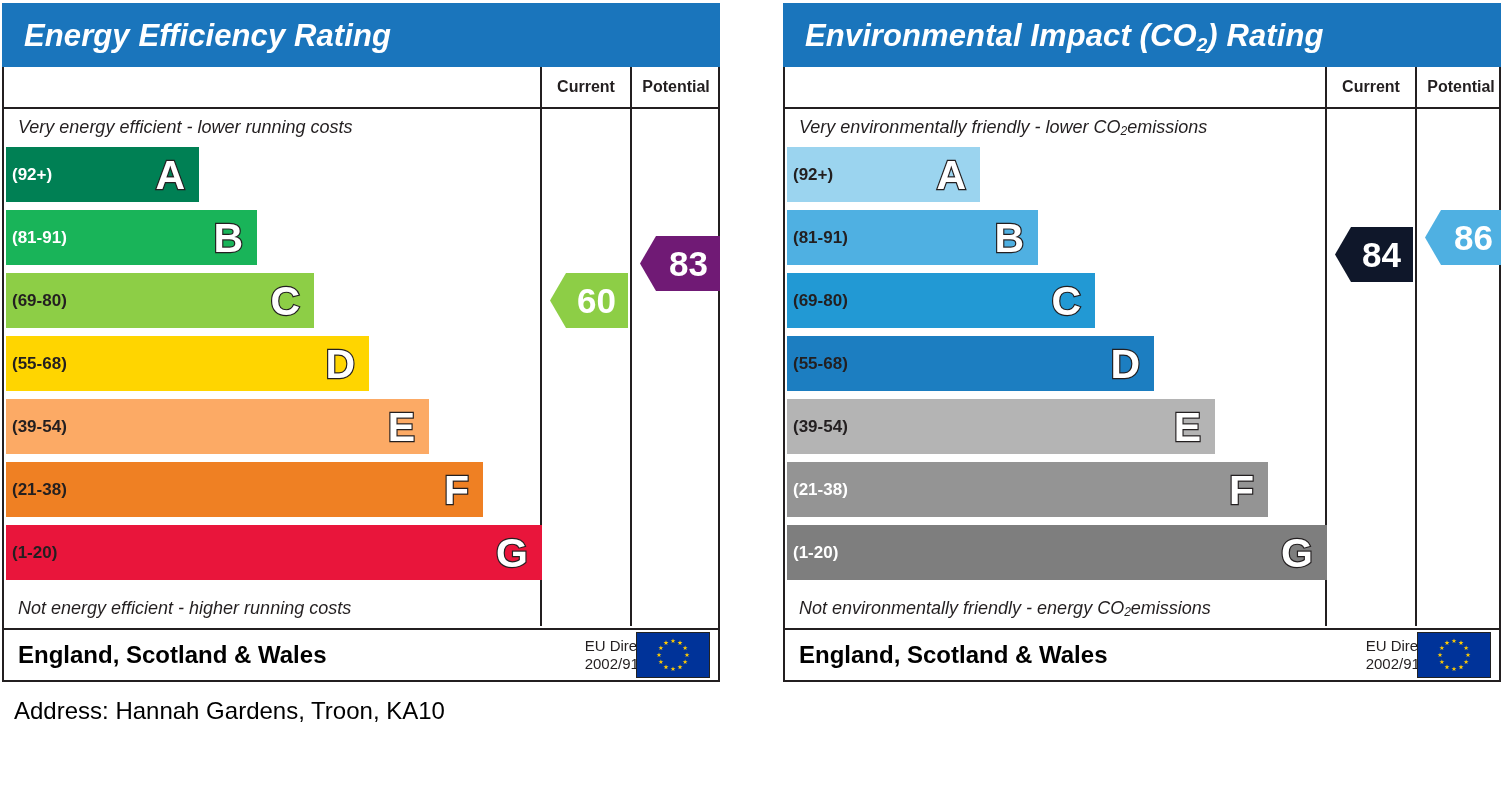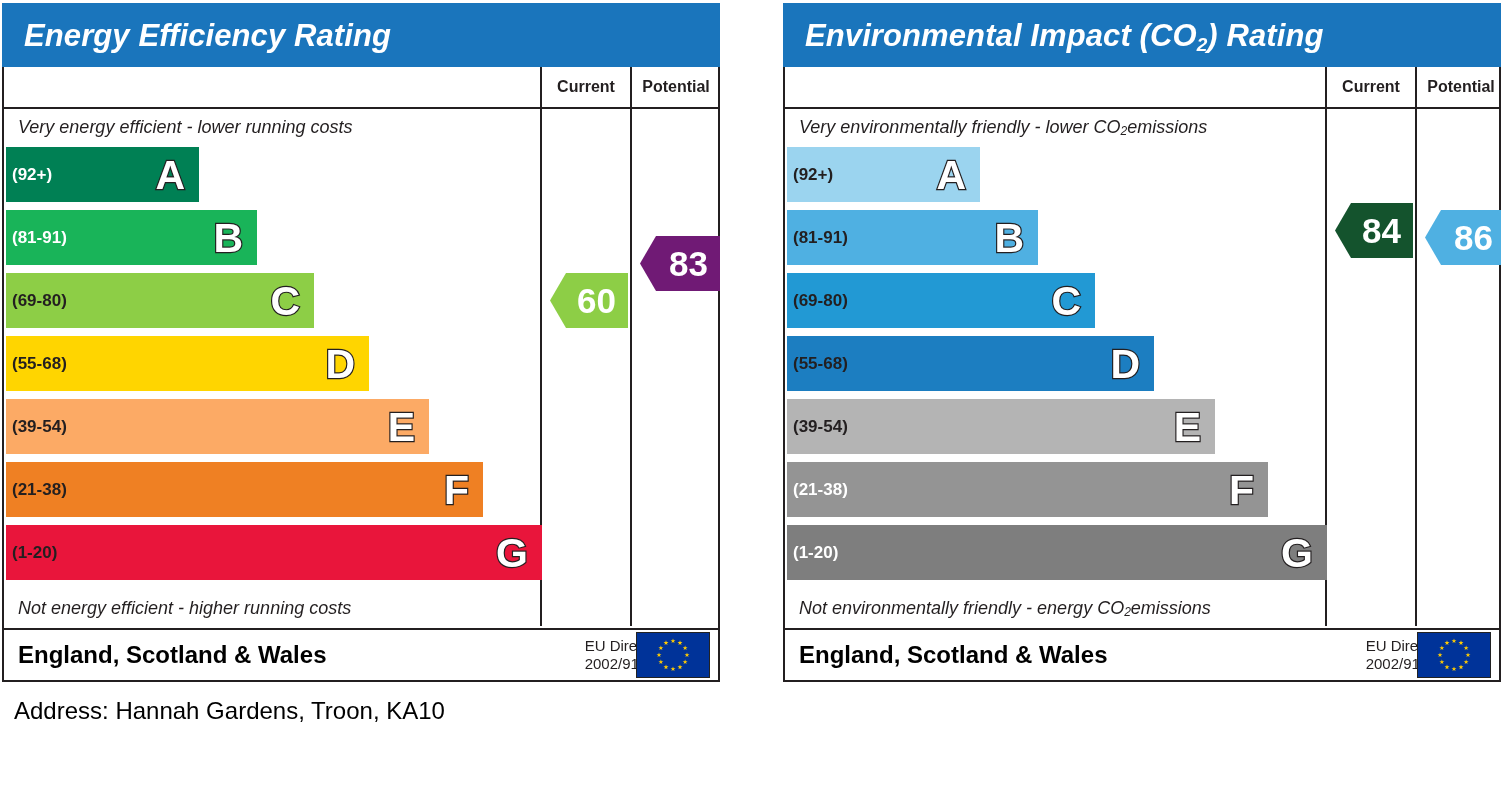--- a/index.html
+++ b/index.html
@@ -282,20 +282,20 @@
                 <polygon points="23.88,26.40 24.49,28.16 26.35,28.20 24.86,29.32 25.40,31.10 23.88,30.04 22.35,31.10 22.89,29.32 21.40,28.20 23.26,28.16"></polygon>
                 <polygon points="22.00,19.40 22.61,21.16 24.47,21.20 22.99,22.32 23.53,24.10 22.00,23.04 20.47,24.10 21.01,22.32 19.53,21.20 21.39,21.16"></polygon>
                 <polygon points="23.88,12.40 24.49,14.16 26.35,14.20 24.86,15.32 25.40,17.10 23.88,16.04 22.35,17.10 22.89,15.32 21.40,14.20 23.26,14.16"></polygon>
                 <polygon points="29.00,7.28 29.61,9.03 31.47,9.07 29.99,10.20 30.53,11.98 29.00,10.92 27.47,11.98 28.01,10.20 26.53,9.07 28.39,9.03"></polygon>
               </g>
           </svg>
         </div>
       </div>
 
       <div id="arrows-1">
-          <div class="arrow" style="left: 550px; width: 78px; top: 136px; background: #14532d;">84</div>
+          <div class="arrow" style="left: 550px; width: 78px; top: 160px; background: #0f172a;">84</div>
           <div class="arrow" style="left: 640px; width: 80px; top: 143px; background: rgb(79, 176, 226);">86</div>
         </div>
     </div>
   </div>
 
   <div class="address">Address: Hannah Gardens, Troon, KA10</div>
 </div>
 
 </body></html>

